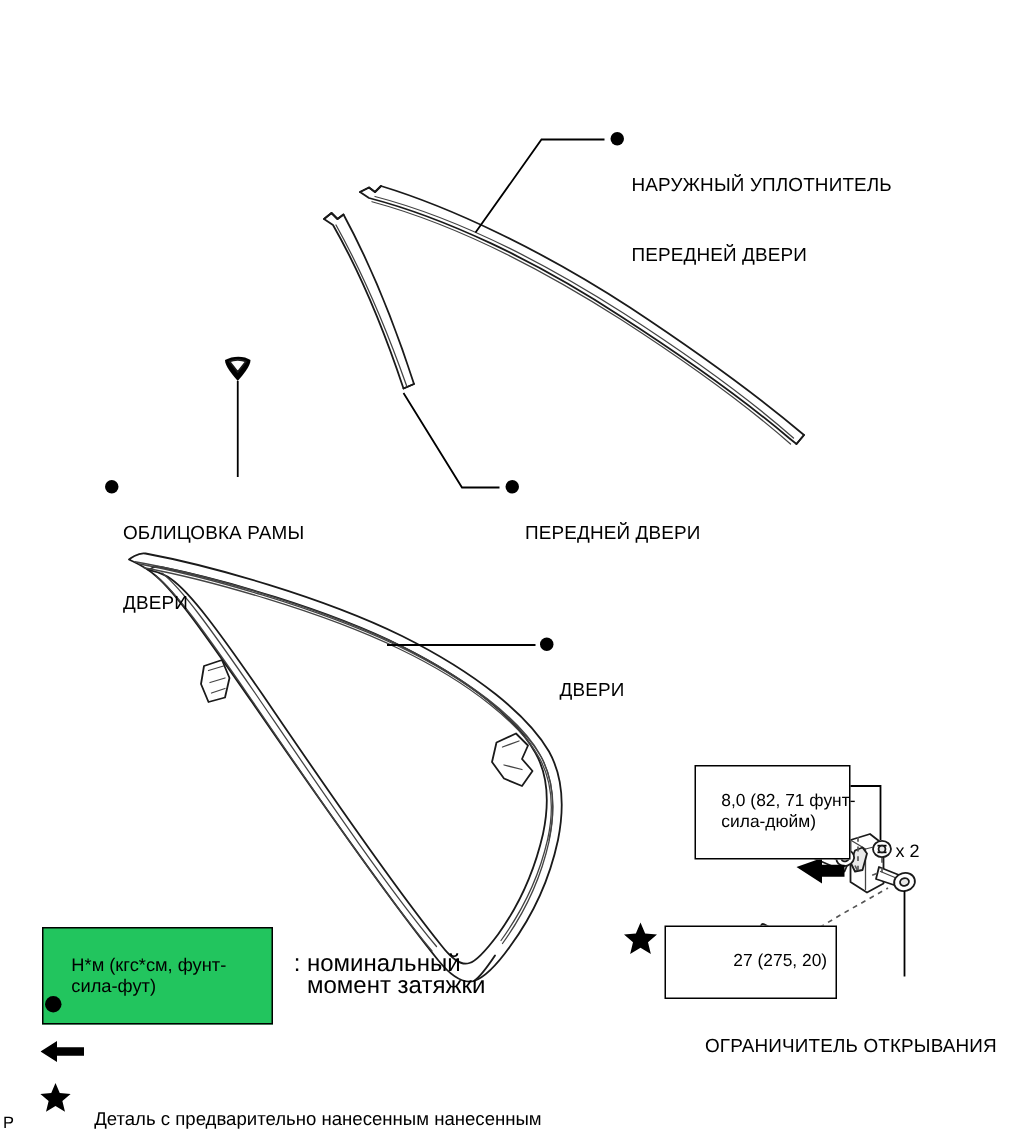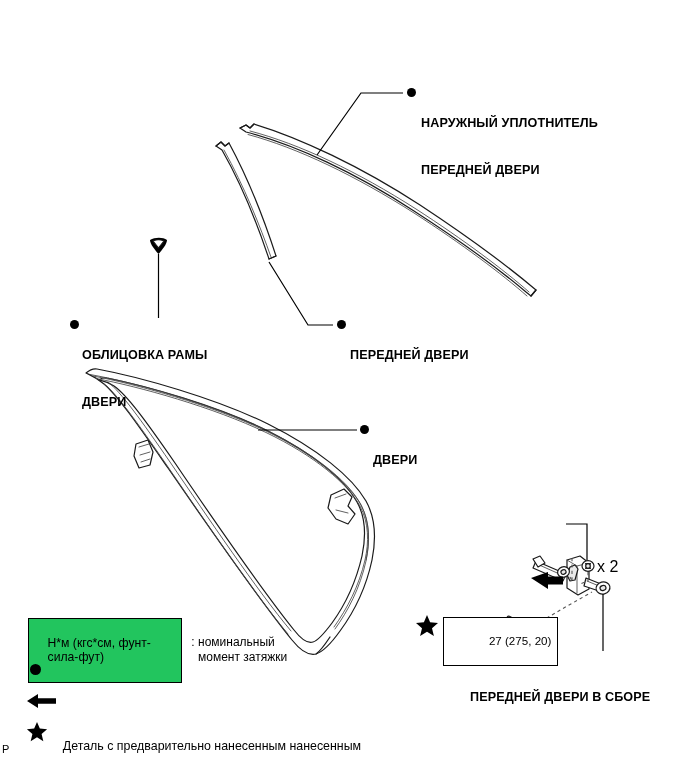--- a/index.html
+++ b/index.html
@@ -6,44 +6,44 @@
   html,body{margin:0;padding:0;background:#ffffff;}
   body{
     width:690px;height:757px;position:relative;overflow:hidden;
     font-family:"Liberation Sans","DejaVu Sans",sans-serif;
     color:#000;
     -webkit-font-smoothing:antialiased;
   }
   #stage{position:absolute;left:0;top:0;width:690px;height:757px;}
   svg.layer{position:absolute;left:0;top:0;width:690px;height:757px;overflow:visible;}
 
-  .lbl{position:absolute;font-size:12.6px;line-height:15.5px;letter-spacing:.1px;white-space:pre;font-weight:bold;}
+  .lbl{position:absolute;font-size:12.6px;line-height:15.5px;letter-spacing:.1px;white-space:pre;}
   .lbl .ln{display:block;}
 
   .bullet{
     position:absolute;width:9px;height:9px;border-radius:50%;
     background:#000;
   }
 
   .tbox{
     position:absolute;border:1.4px solid #000;background:#fff;
     font-size:11.6px;line-height:14px;padding:2px 4px 3px 4px;white-space:pre;
   }
 
   .legend-row{position:absolute;font-size:12.4px;line-height:15px;white-space:pre;}
 
   .legend-box{
     position:absolute;border:1.4px solid #000;background:#22c55e;
     font-size:12.2px;line-height:14.5px;padding:2px 4px 3px 5px;white-space:pre;
   }
-  .legend-note{position:absolute;font-size:12px;line-height:15px;white-space:pre;}
+  .legend-note{position:absolute;font-size:16px;line-height:15px;white-space:pre;}
 
   .glyph-dot{position:absolute;width:11px;height:11px;border-radius:50%;background:#000;}
   .corner-p{position:absolute;font-size:11px;line-height:11px;}
-  .x2{position:absolute;font-size:16px;line-height:14px;white-space:pre;}
+  .x2{position:absolute;font-size:12px;line-height:14px;white-space:pre;}
 </style>
 </head>
 <body>
 
 <div id="stage">
 
   <svg class="layer" viewBox="0 0 690 757">
     <defs>
       <style>
         .ol{fill:none;stroke:#1a1a1a;stroke-width:1.25;stroke-linecap:round;stroke-linejoin:round;}
@@ -202,23 +202,27 @@
   <div class="lbl" style="left:350px;top:317px;">
     <span class="ln">ПЕРЕДНЕЙ ДВЕРИ</span>
   </div>
 
   <span class="bullet" style="left:360px;top:425px;"></span>
   <div class="lbl" style="left:373px;top:422px;">
     <span class="ln">ДВЕРИ</span>
   </div>
 
   <div class="lbl" style="left:470px;top:659px;">
-    <span class="ln">ПЕРЕДНЕЙ ДВЕРИ В СБОРЕ</span>
-  </div>
-
+    <span class="ln">ОГРАНИЧИТЕЛЬ ОТКРЫВАНИЯ</span>
+  </div>
+
+  <div class="tbox" style="left:463px;top:510px;width:94px;">
+    <span class="ln">8,0 (82, 71 фунт-</span>
+    <span class="ln">сила-дюйм)</span>
+  </div>
 
   <span class="x2" style="left:597px;top:560px;">x 2</span>
 
   <svg width="24" height="24" style="position:absolute;left:415px;top:614px;" viewBox="0 0 24 24">
     <path class="blk" fill="#000" d="M12,1 L15.1,8.3 L23,9 L17,14.2 L18.9,22 L12,17.8 L5.1,22 L7,14.2 L1,9 L8.9,8.3 Z"></path>
   </svg>
 
   <div class="tbox" style="left:443px;top:617px;width:77px;padding-left:32px;">
     <span class="ln">27 (275, 20)</span>
   </div>

